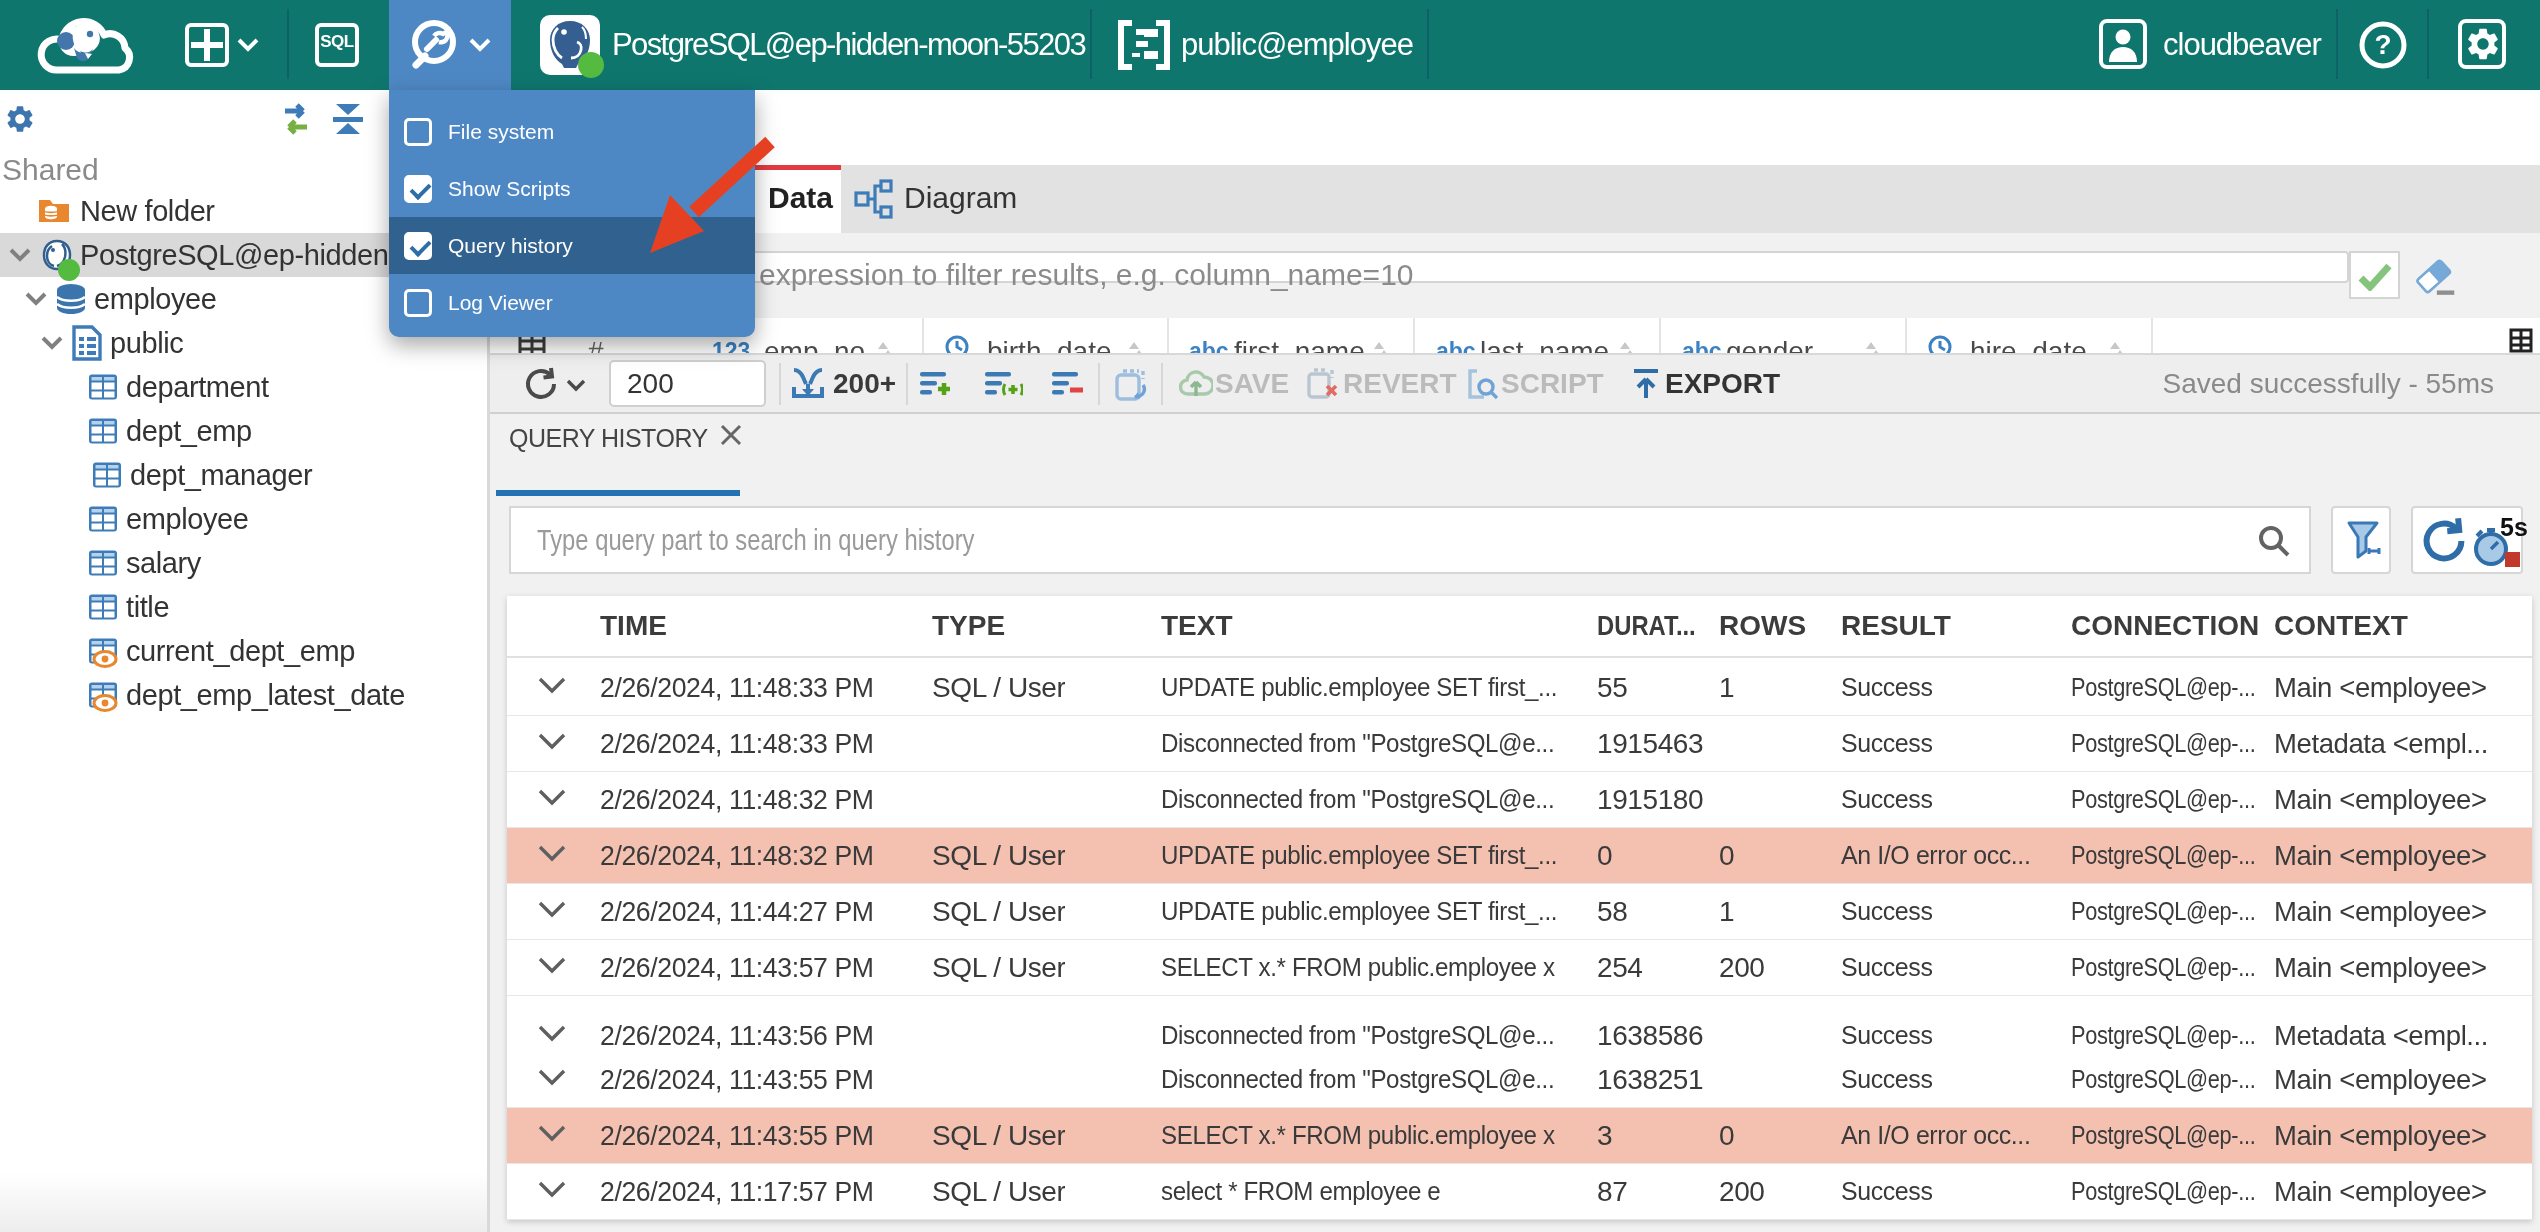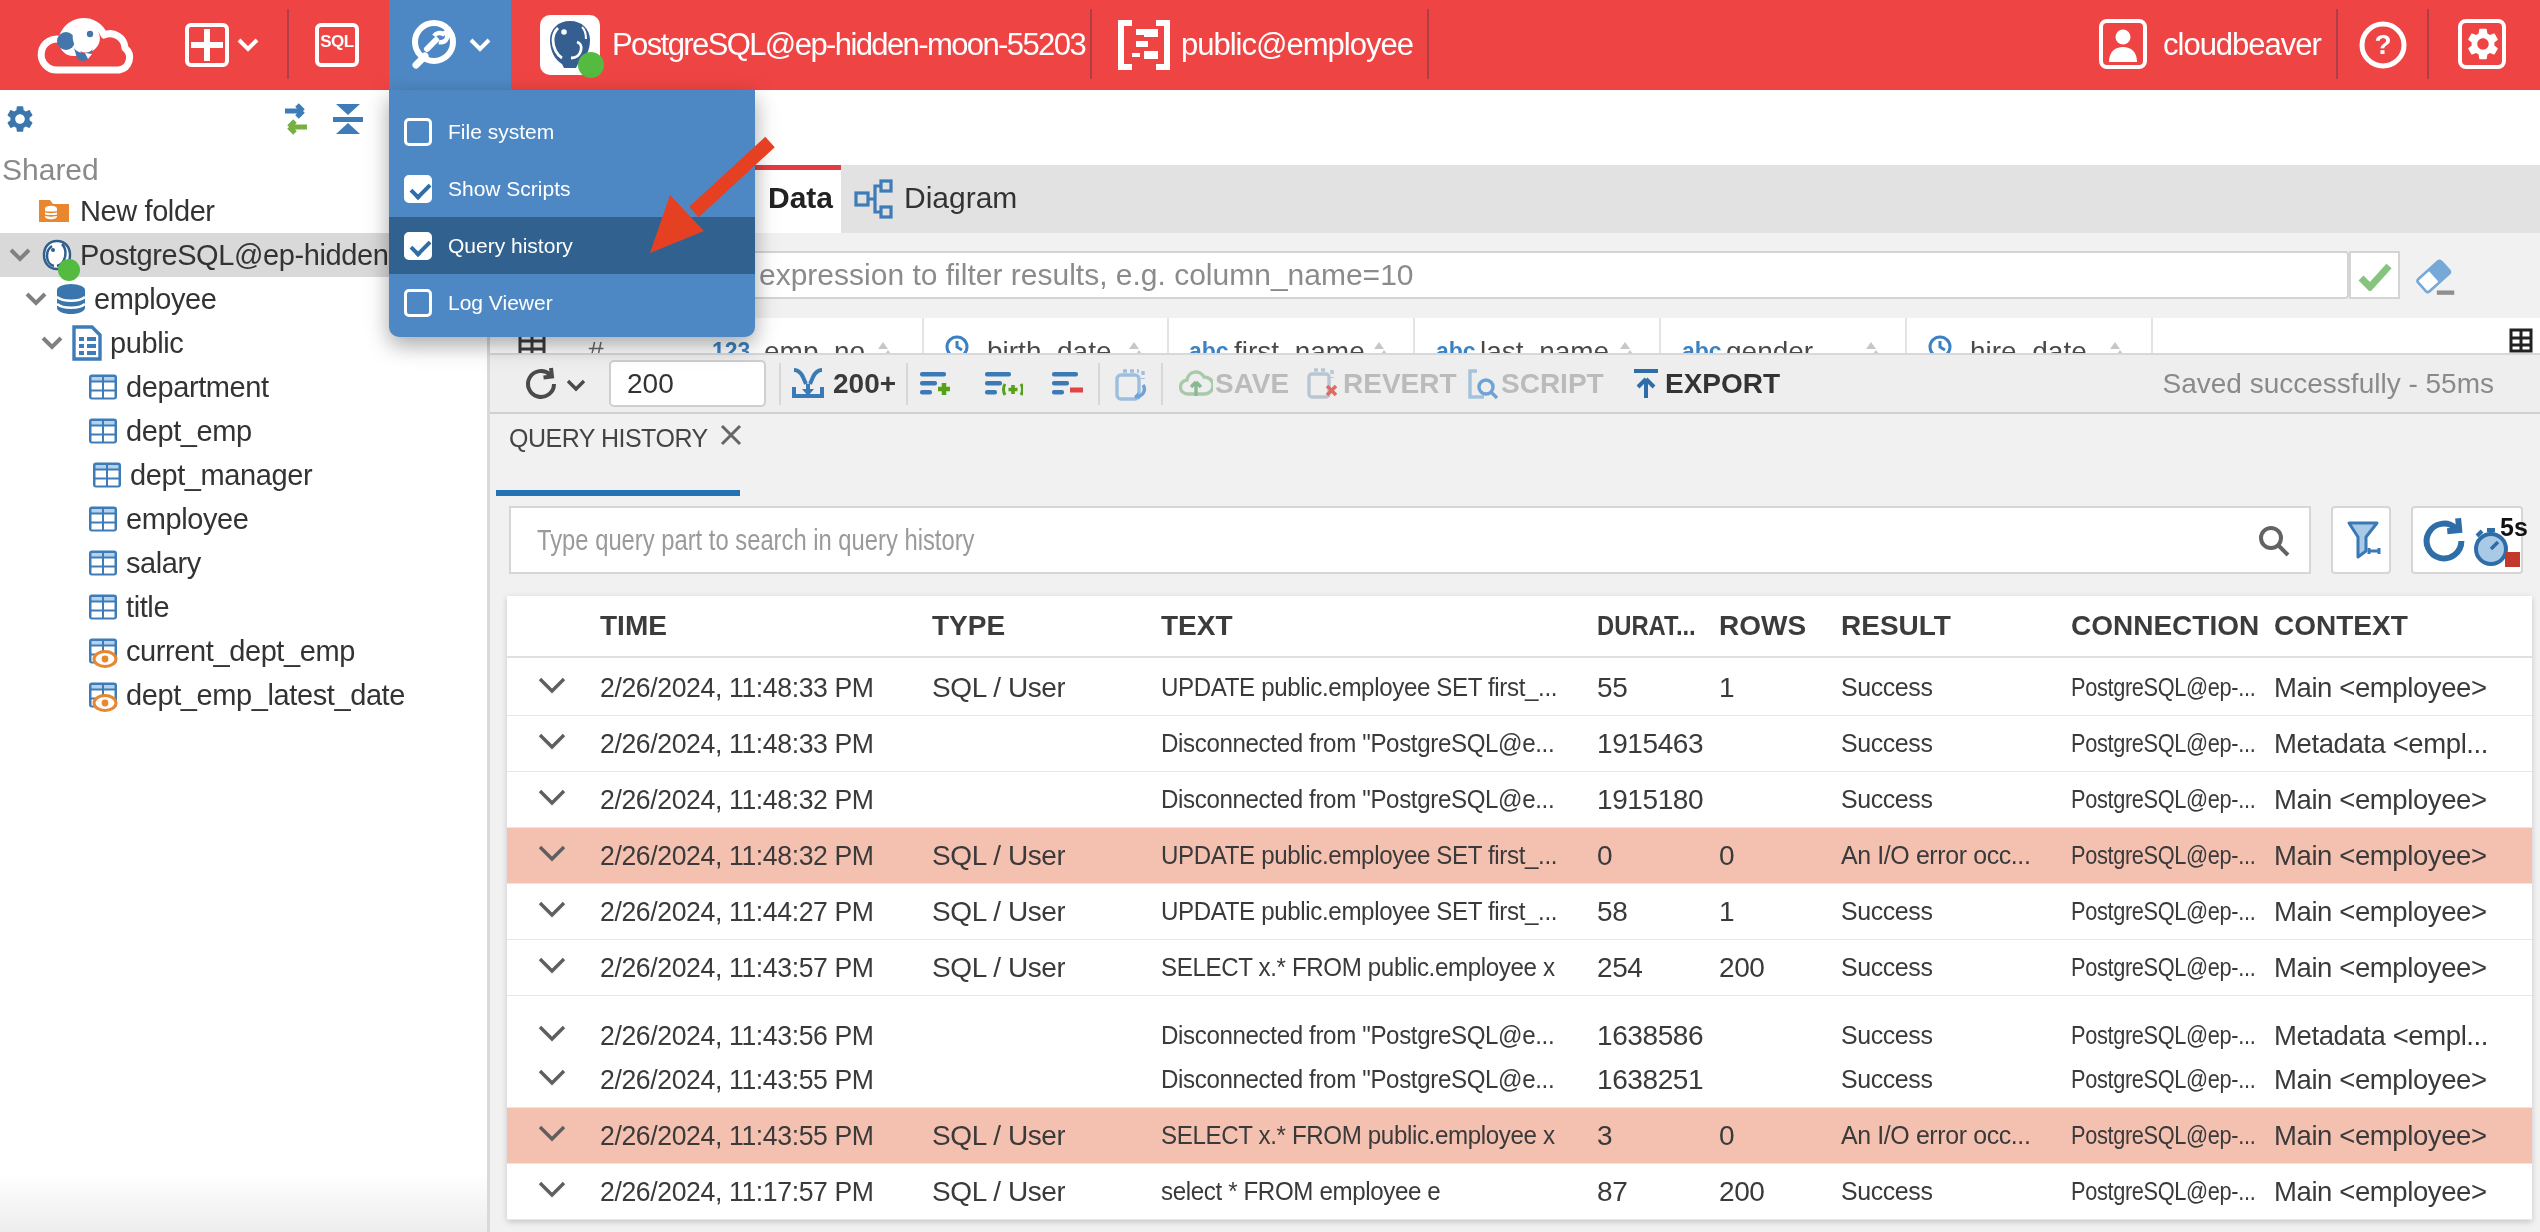--- a/index.html
+++ b/index.html
@@ -1,19 +1,19 @@
 <!DOCTYPE html>
 <html><head><meta charset="utf-8"><style>
 *{margin:0;padding:0;box-sizing:border-box}
 html,body{width:2540px;height:1232px;overflow:hidden;background:#fff;
 font-family:"Liberation Sans",sans-serif;}
 body{position:relative}
 .abs{position:absolute}
 
-#topbar{position:absolute;left:0;top:0;width:2540px;height:90px;background:#ef4444;}
+#topbar{position:absolute;left:0;top:0;width:2540px;height:90px;background:#0f766e;}
 #topbar .sep{position:absolute;top:9px;width:2px;height:70px;background:rgba(13,48,82,.28)}
 #toolsbtn{position:absolute;left:389px;top:0;width:122px;height:90px;background:#4e88c4;}
 .wbox{position:absolute;border:4px solid #fff;border-radius:6px}
 .toptxt{position:absolute;color:#fff;font-size:31px;letter-spacing:-1px;line-height:90px;top:0;white-space:nowrap}
 
 #sidebar{position:absolute;left:0;top:90px;width:487px;height:1142px;background:#fff;}
 #sidebar:after{content:"";position:absolute;left:0;bottom:0;width:100%;height:60px;
 background:linear-gradient(180deg,rgba(0,0,0,0) 0%,rgba(0,0,0,.07) 100%)}
 #sbborder{position:absolute;left:487px;top:90px;width:3px;height:1142px;background:#d9d9d9}
 .trow{position:absolute;height:44px;white-space:nowrap;font-size:29px;letter-spacing:-0.4px;color:#333}
@@ -284,21 +284,21 @@
   <div class="abs" style="left:278px;top:16px;font-size:30px;font-weight:bold;color:#222">Data</div>
   <svg class="abs" id="diagicon" style="left:364px;top:14px" width="40" height="40" viewBox="0 0 40 40">
 <rect x="2" y="14" width="12" height="12" fill="none" stroke="#3d7cb8" stroke-width="3.2"></rect>
 <rect x="27" y="2" width="10" height="10" fill="none" stroke="#3d7cb8" stroke-width="3.2"></rect>
 <rect x="27" y="28" width="10" height="10" fill="none" stroke="#3d7cb8" stroke-width="3.2"></rect>
 <path d="M14 20h7M21 20V7h6M21 20v13h6" fill="none" stroke="#3d7cb8" stroke-width="3.2"></path>
 </svg>
   <div class="abs" style="left:414px;top:16px;font-size:30px;color:#333">Diagram</div>
 </div>
 <div id="filterrow">
-  <div class="abs" style="left:22px;top:18px;width:1837px;height:48px;background:#fff;border:2px solid #d4d4d4;border-radius:4px">
+  <div class="abs" style="left:22px;top:18px;width:1837px;height:32px;background:#fff;border:2px solid #d4d4d4;border-radius:4px">
     <div class="abs" style="left:245px;top:0;line-height:44px;font-size:30px;color:#8b8b8b;white-space:nowrap">expression to filter results, e.g. column_name=10</div>
   </div>
   <div class="abs" style="left:1859px;top:18px;width:51px;height:48px;background:#fff;border:2px solid #d4d4d4">
     <svg width="36" height="30" style="position:absolute;left:6px;top:8px" viewBox="0 0 36 30">
           <path d="M4 17l9 9L32 5" fill="none" stroke="#85c47d" stroke-width="7"></path>
         </svg>
   </div>
   <svg class="abs" id="eraser" style="left:1925px;top:24px" width="42" height="40" viewBox="0 0 46 46">
 <g transform="rotate(-42 20 22)">
 <rect x="2" y="13" width="36" height="19" rx="3" fill="#fff" stroke="#76a8d8" stroke-width="3"></rect>

